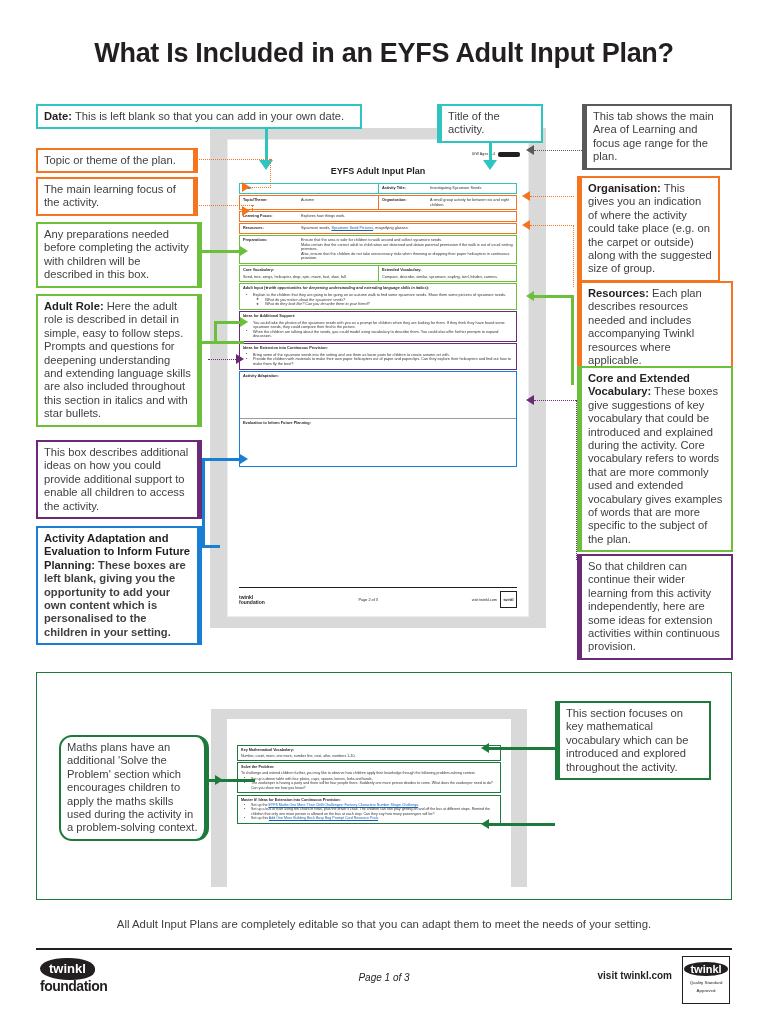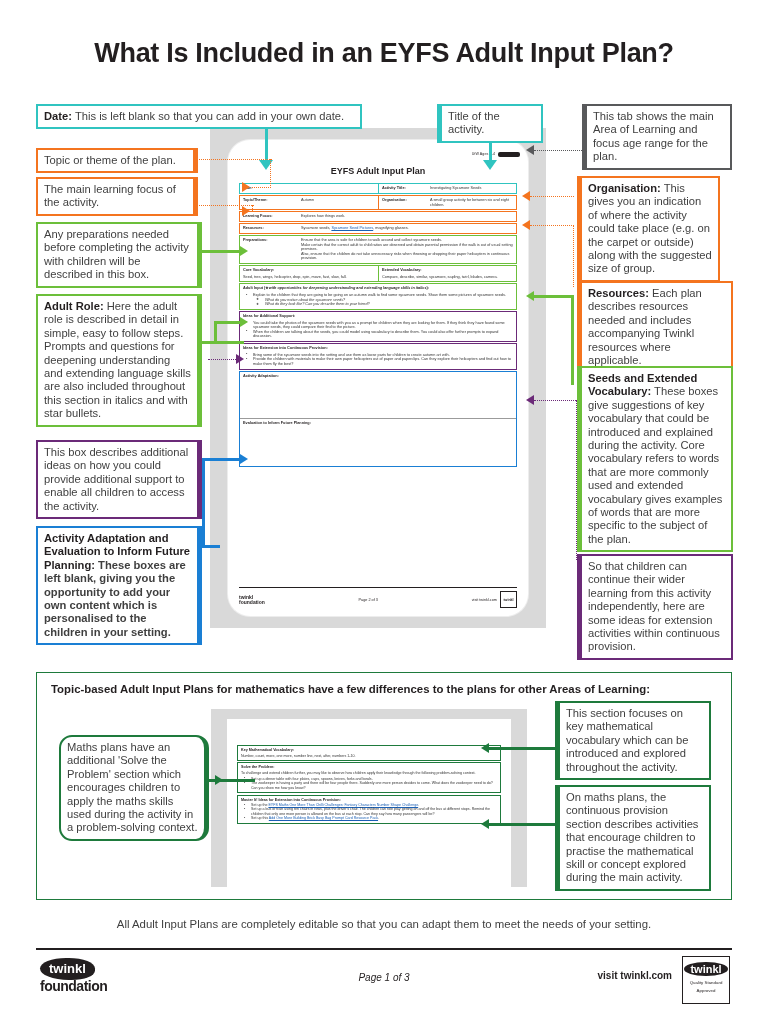--- a/index.html
+++ b/index.html
@@ -49,21 +49,20 @@
 
   
   .doc-shell {
     position:absolute; left:210px; top:128px; width:336px; height:500px;
     background:#d9d9d9;
   }
   .doc-page {
     position:absolute; left:18px; top:12px; width:300px; height:476px;
     background:#ffffff;
     box-shadow:0 0 0 1px #ededed;
-    border-radius:22px;
   }
   .tab-row { position:absolute; right:8px; top:12px; font-size:3.6px; color:#231f20; letter-spacing:.1px; }
   .tab-bar { display:inline-block; width:22px; height:5px; background:#231f20; border-radius:2px; vertical-align:middle; margin-left:3px;}
   .doc-h1 { position:absolute; left:0; top:26px; width:300px; text-align:center; font-size:9px; font-weight:bold; color:#231f20; }
 
   .tbl { position:absolute; left:11px; width:278px; }
   .row { display:flex; border:1.3px solid #999; margin-top:1.2px; background:#fff; }
   .row.teal { border-color:#30c4c0; }
   .row.orange { border-color:#f4741f; }
   .row.green { border-color:#6cbf3a; }
@@ -335,29 +334,28 @@
 
 <div class="callout c-orange" style="left:577px; top:176px; width:143px; border-left-width:5px;">
   <b>Organisation:</b><span> This gives you an indication of where the activity could take place (e.g. on the carpet or outside) along with the suggested size of group.</span>
 </div>
 
 <div class="callout c-orange" style="left:577px; top:281px; width:156px; border-left-width:5px;">
   <b>Resources:</b><span> Each plan describes resources needed and includes accompanying Twinkl resources where applicable.</span>
 </div>
 
 <div class="callout c-green" style="left:577px; top:366px; width:156px; border-left-width:5px;">
-  <b>Seeds and Extended Vocabulary:</b><span> These boxes give suggestions of key vocabulary that could be introduced and explained during the activity. Core vocabulary refers to words that are more commonly used and extended vocabulary gives examples of words that are more specific to the subject of the plan.</span>
+  <b>Core and Extended Vocabulary:</b><span> These boxes give suggestions of key vocabulary that could be introduced and explained during the activity. Core vocabulary refers to words that are more commonly used and extended vocabulary gives examples of words that are more specific to the subject of the plan.</span>
 </div>
 
 <div class="callout c-purple" style="left:577px; top:554px; width:156px; border-left-width:5px;">
   <span>So that children can continue their wider learning from this activity independently, here are some ideas for extension activities within continuous provision.</span>
 </div>
 
 <div class="maths-panel">
-  <div class="maths-head">Topic-based Adult Input Plans for mathematics have a few differences to the plans for other Areas of Learning:</div>
 
   <div class="m-shell">
     <div class="m-page">
       <div class="m-tbl">
         <div class="m-row">
           <div class="t">Key Mathematical Vocabulary:</div>
           <div class="b" style="margin-top:2px">Number, count, more, one more, number line, next, after, numbers 1-10.</div>
         </div>
         <div class="m-row">
           <div class="t">Solve the Problem:</div>
@@ -376,23 +374,20 @@
   </div>
 
   <div class="callout c-dgreen" style="left:22px; top:62px; width:150px; border-right-width:5px;border-radius:13px;">
     <span>Maths plans have an additional 'Solve the Problem' section which encourages children to apply the maths skills used during the activity in a problem-solving context.</span>
   </div>
 
   <div class="callout c-dgreen" style="left:518px; top:28px; width:156px; border-left-width:5px;">
     <span>This section focuses on key mathematical vocabulary which can be introduced and explored throughout the activity.</span>
   </div>
 
-  <div class="callout c-dgreen" style="left:518px; top:112px; width:156px; border-left-width:5px;">
-    <span>On maths plans, the continuous provision section describes activities that encourage children to practise the mathematical skill or concept explored during the main activity.</span>
-  </div>
 
   <div class="ln" style="left:172px; top:106px; width:46px; height:2.5px; background:#1e7a3c;"></div>
   <div class="tri tri-r" style="left:178px; top:102px; border-left-color:#1e7a3c;"></div>
   <div class="ln" style="left:452px; top:74px; width:66px; height:2.5px; background:#1e7a3c;"></div>
   <div class="tri tri-l" style="left:444px; top:70px; border-right-color:#1e7a3c;"></div>
   <div class="ln" style="left:452px; top:150px; width:66px; height:2.5px; background:#1e7a3c;"></div>
   <div class="tri tri-l" style="left:444px; top:146px; border-right-color:#1e7a3c;"></div>
 </div>
 
 <div class="edit-note">All Adult Input Plans are completely editable so that you can adapt them to meet the needs of your setting.</div>

